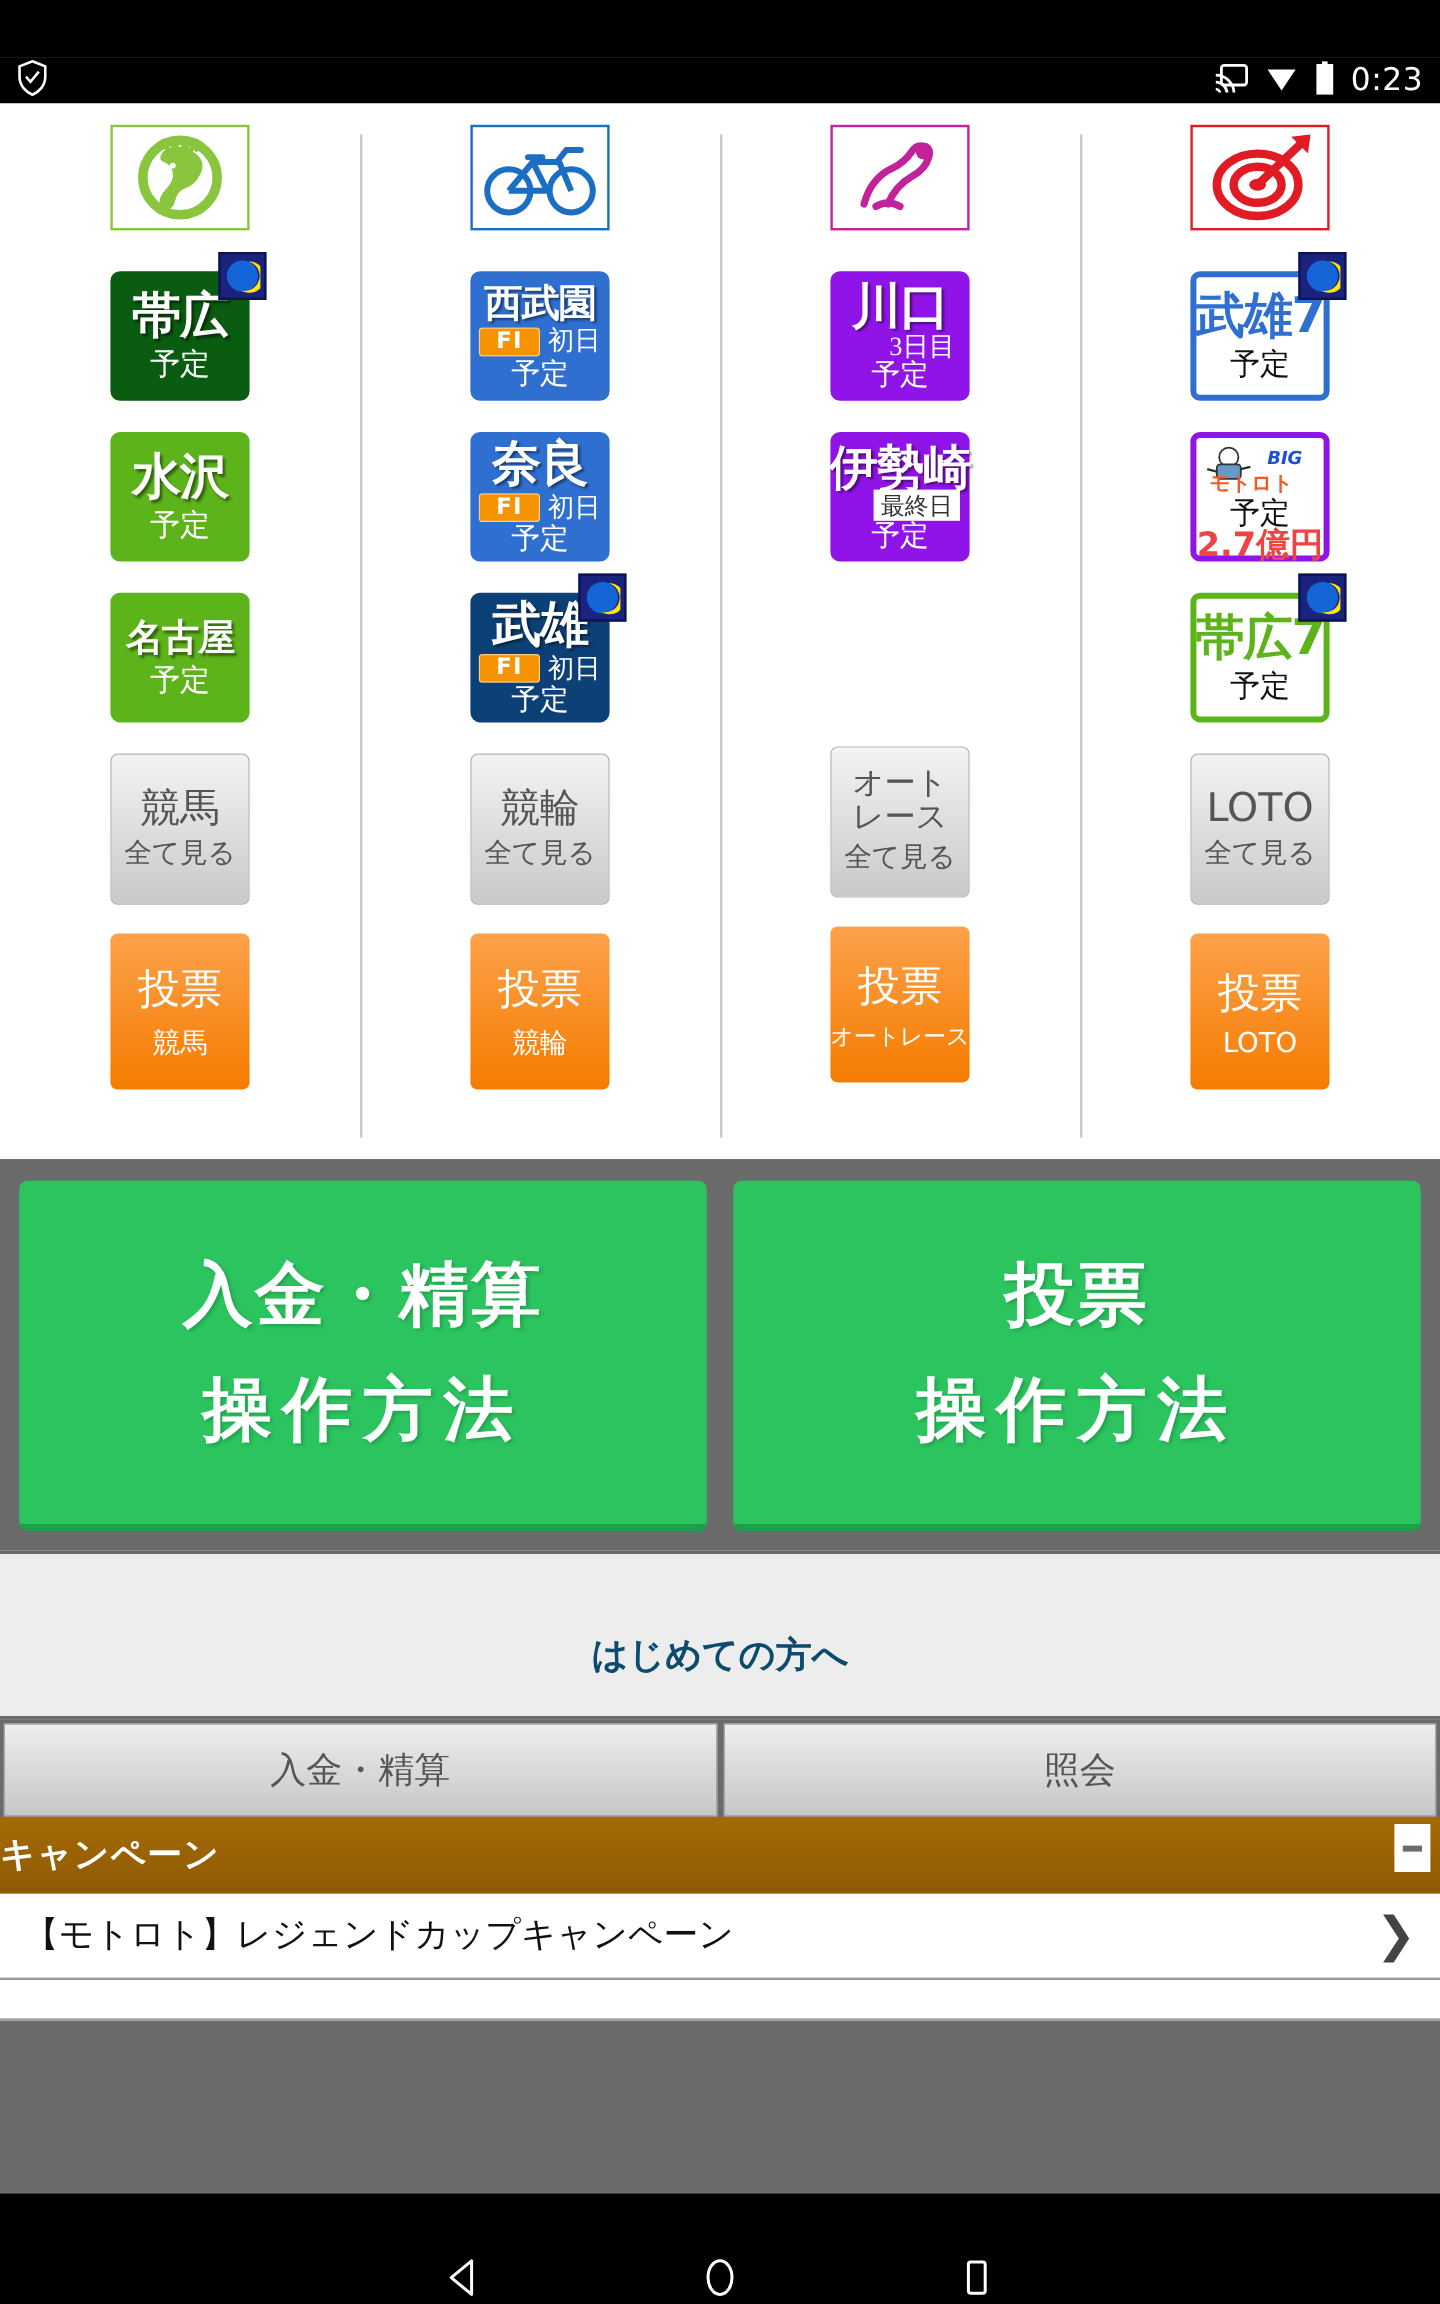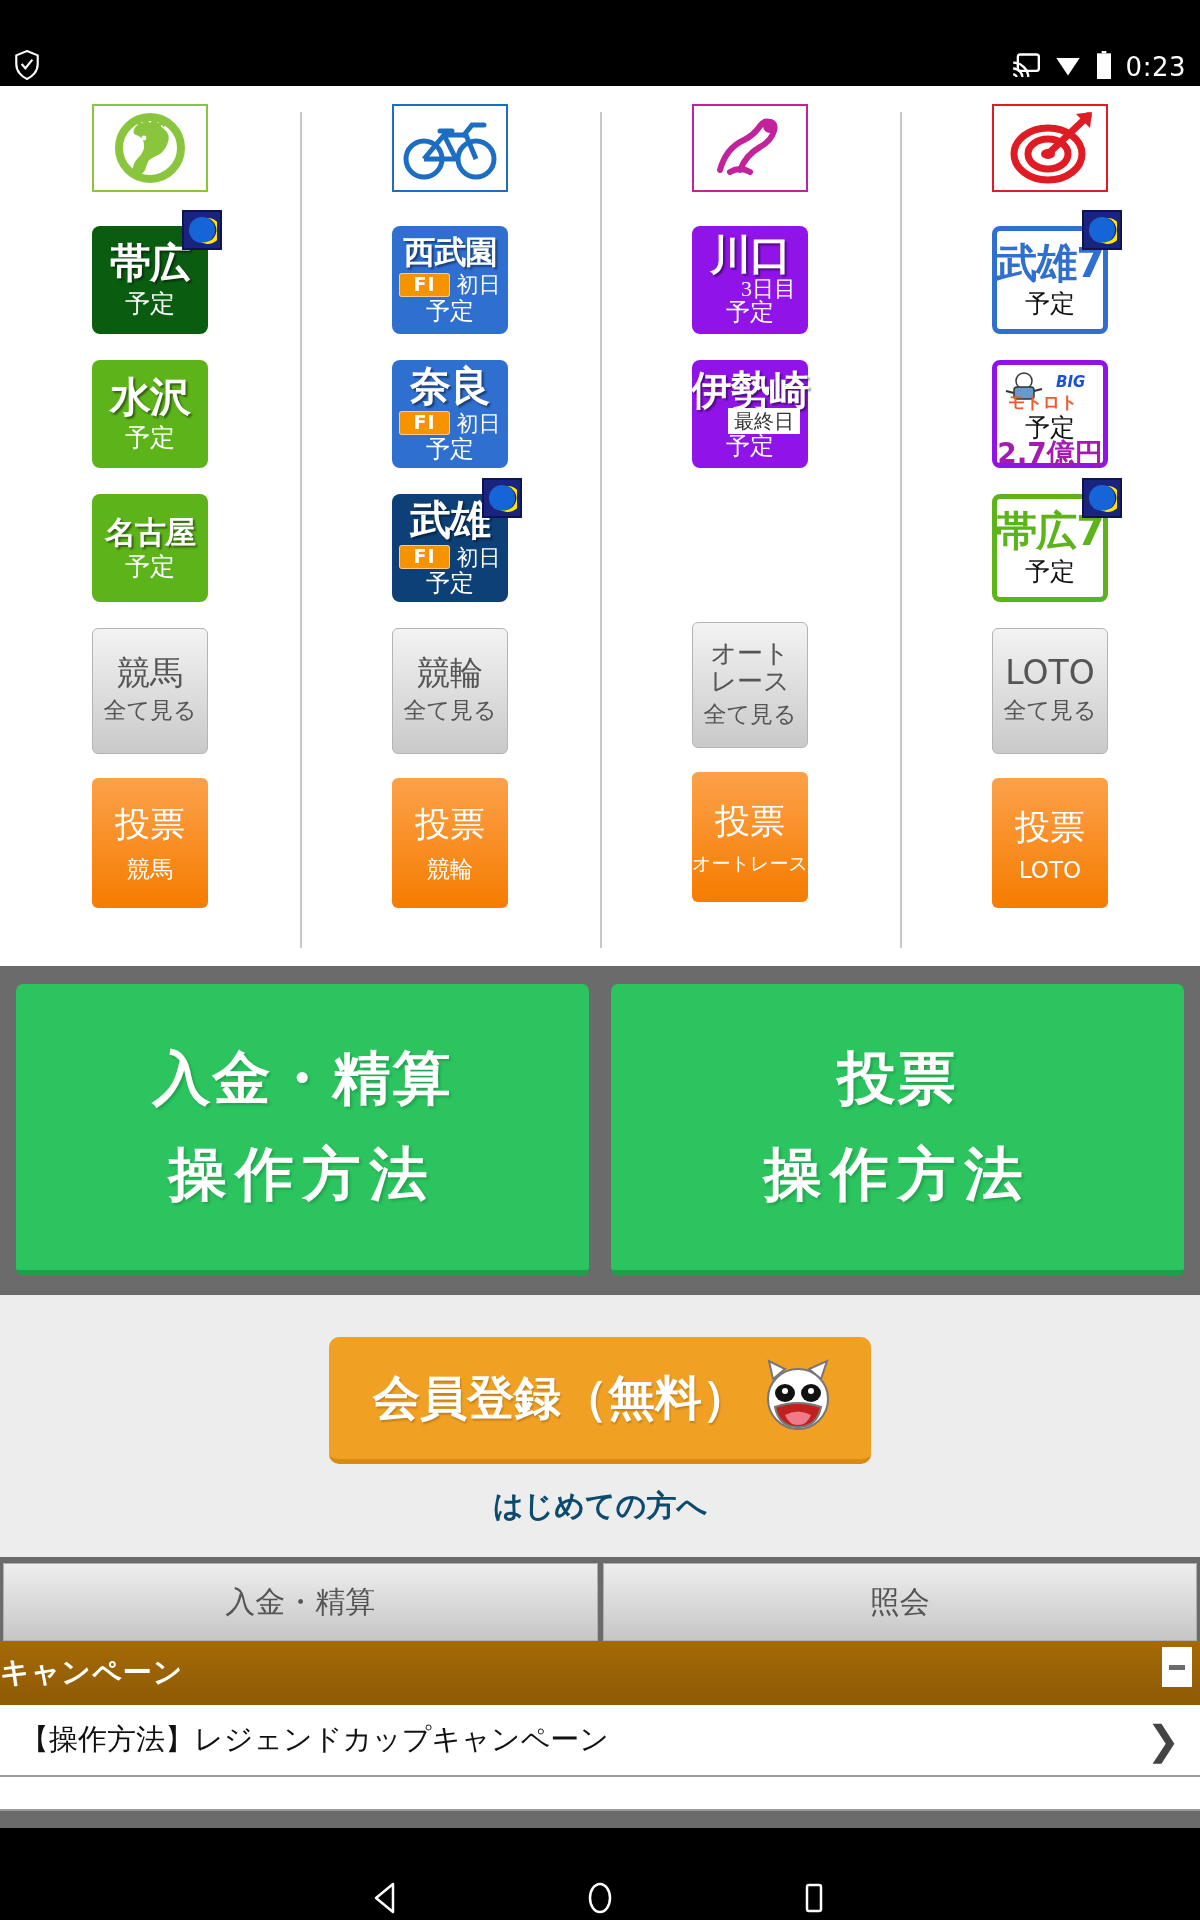--- a/index.html
+++ b/index.html
@@ -80,21 +80,21 @@
   .v-navy      { background:#0d4077; }
   .v-purple    { background:#9013e8; }
   .v-outline-blue  { background:#fff; border:5px solid #2f6fd0; }
   .v-outline-blue .vname  { color:#2f6fd0; text-shadow:none; }
   .v-outline-blue .vstatus{ color:#111; }
   .v-outline-green { background:#fff; border:5px solid #5cb31a; }
   .v-outline-green .vname  { color:#5cb31a; text-shadow:none; }
   .v-outline-green .vstatus{ color:#111; }
   .v-outline-purple{ background:#fff; border:5px solid #9013e8; }
   .v-outline-purple .vstatus{ color:#111; }
-  .v-outline-purple .vamount{ color:#a21caf; font-size:28px; font-weight:700; margin-top:-2px;}
+  .v-outline-purple .vamount{ color:#ef4444; font-size:28px; font-weight:700; margin-top:-2px;}
 
   .seeall {
     width:116px; height:126px; border-radius:6px;
     background:linear-gradient(#f3f3f3,#c9c9c9);
     border:1px solid #b4b4b4;
     display:flex; flex-direction:column; align-items:center; justify-content:center;
     color:#555; margin-bottom:24px;
   }
   .seeall .sa-main { font-size:33px; line-height:1.05; }
   .seeall .sa-main.small { font-size:26px; }
@@ -409,53 +409,37 @@
         <div class="l1">入金・精算</div>
         <div class="l2">操作方法</div>
       </div>
       <div class="howto">
         <div class="l1">投票</div>
         <div class="l2">操作方法</div>
       </div>
     </div>
 
     <div class="register-block">
-      <div class="reg-btn">
-        <span class="reg-label">会員登録（無料）</span>
-        <span>
-          <svg width="78" height="78" viewBox="0 0 78 78">
-            <path d="M14 22 L10 4 L26 12 Z" fill="#fff" stroke="#777" stroke-width="2"></path>
-            <path d="M62 22 L68 4 L50 12 Z" fill="#fff" stroke="#777" stroke-width="2"></path>
-            <ellipse cx="39" cy="42" rx="30" ry="30" fill="#fff" stroke="#777" stroke-width="2"></ellipse>
-            <ellipse cx="26" cy="36" rx="10" ry="9" fill="#111"></ellipse>
-            <ellipse cx="52" cy="36" rx="10" ry="9" fill="#111"></ellipse>
-            <ellipse cx="26" cy="34" rx="3" ry="3" fill="#fff"></ellipse>
-            <ellipse cx="52" cy="34" rx="3" ry="3" fill="#fff"></ellipse>
-            <path d="M16 50 q23 -8 46 0 q-4 20 -23 20 q-19 0 -23 -20 Z" fill="#c0211f" stroke="#777" stroke-width="2"></path>
-            <path d="M26 58 q13 -7 26 0 q-4 10 -13 10 q-9 0 -13 -10 Z" fill="#ef7b88"></path>
-          </svg>
-        </span>
-      </div>
       <span class="reg-sub">はじめての方へ</span>
     </div>
 
     <div class="tabs">
       <div class="tab">入金・精算</div>
       <div class="tab">照会</div>
     </div>
 
     <div>
       <div class="camp-header">
         <span>キャンペーン</span>
         <span class="camp-minimize">
             <i></i>
           </span>
       </div>
       <div class="camp-item">
-        <span>【操作方法】レジェンドカップキャンペーン</span>
+        <span>【モトロト】レジェンドカップキャンペーン</span>
         <span class="chev">❯</span>
       </div>
       <div class="camp-stub"></div>
     </div>
   </div>
 
   <div class="navbar">
     <span class="nb">
       <svg width="38" height="38" viewBox="0 0 38 38">
           <path d="M26 5 L9 19 L26 33 Z" fill="none" stroke="#fff" stroke-width="2.5" stroke-linejoin="round"></path>

